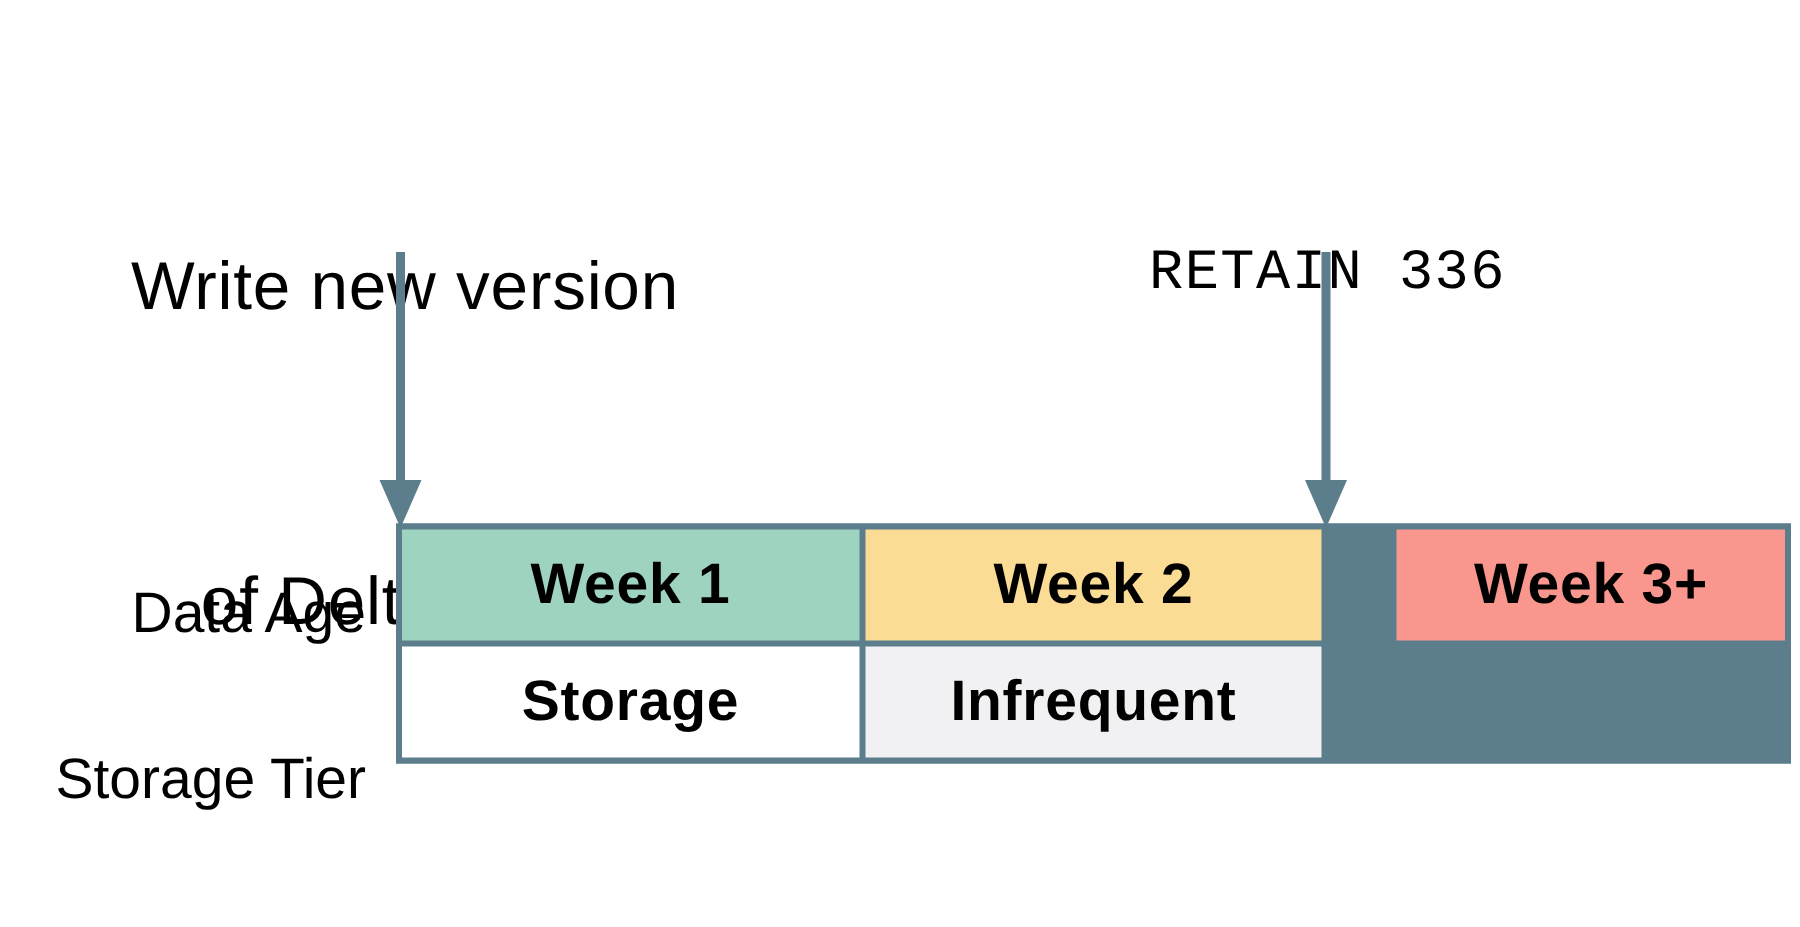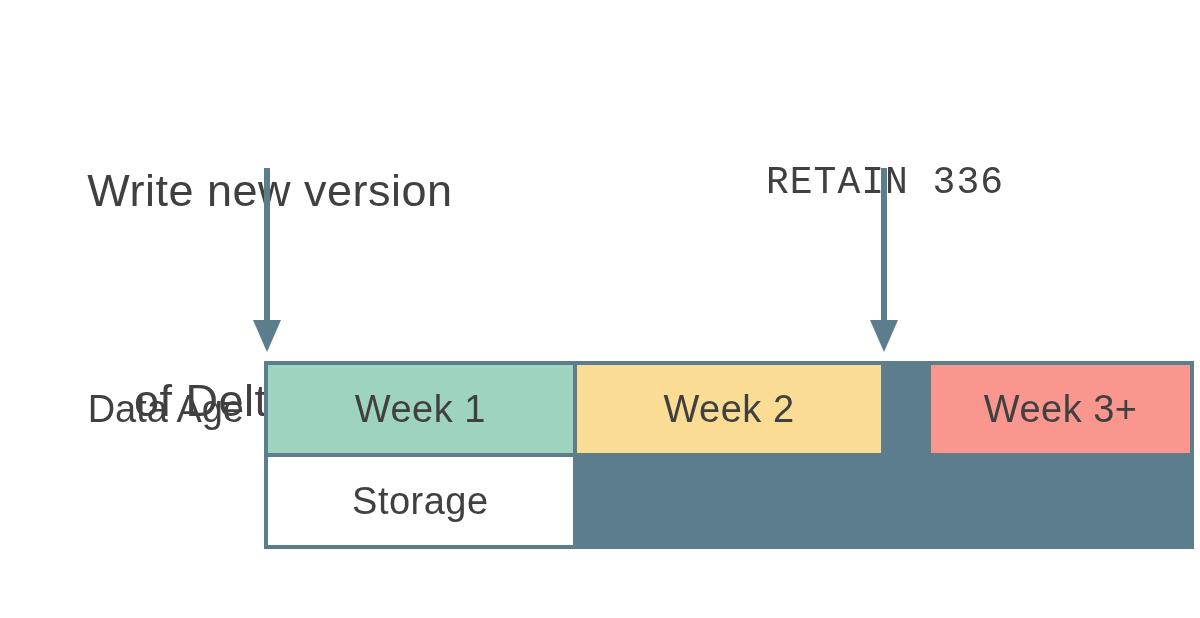--- a/index.html
+++ b/index.html
@@ -7,21 +7,21 @@
     padding: 0;
     background: #ffffff;
   }
   .stage {
     position: relative;
     width: 1200px;
     height: 618px;
     background: #ffffff;
     overflow: hidden;
     font-family: "Liberation Sans", "DejaVu Sans", sans-serif;
-    color: #404040;
+    color: #000000;
   }
 
   
   .callout {
     position: absolute;
     text-align: center;
     white-space: pre;
   }
   .callout-left {
     left: 40px;
@@ -78,30 +78,31 @@
     font-size: 38px;
     line-height: 44px;
   }
   .label-age  { top: 387px; }
   .label-tier { top: 498px; }
 
   
   .lifecycle {
     position: absolute;
     left: 264px;
-    top: 361px;
+    top: 349px;
     width: 930px;
-    height: 188px;
+    height: 160px;
     box-sizing: border-box;
     display: grid;
     grid-template-columns: 1fr 1fr 1fr;
     grid-template-rows: 1fr 1fr;
     gap: 4px;
     background: #5c7d8b;
     border: 4px solid #5c7d8b;
+    font-weight: bold;
   }
   .cell {
     display: flex;
     align-items: center;
     justify-content: center;
     font-size: 38px;
     letter-spacing: 0.5px;
   }
   .c-week1      { background: #9ed3bf; }
   .c-week2      { background: #fbdc95; text-align: right; }
@@ -127,21 +128,23 @@
   <div class="arrow arrow-left">
     <div class="shaft"></div>
     <div class="head"></div>
   </div>
   <div class="arrow arrow-right">
     <div class="shaft"></div>
     <div class="head"></div>
   </div>
 
   <div class="row-label label-age">Data Age</div>
+  <div class="row-label label-tier">Storage Tier</div>
 
   <div class="lifecycle">
     <div class="cell c-week1">Week 1</div>
     <div class="cell c-week2">Week 2</div>
     <div class="cell c-week3">Week 3+</div>
     <div class="cell c-standard">Storage</div>
+    <div class="cell c-infrequent">Infrequent</div>
   </div>
 
 </div>
 
 </body></html>

